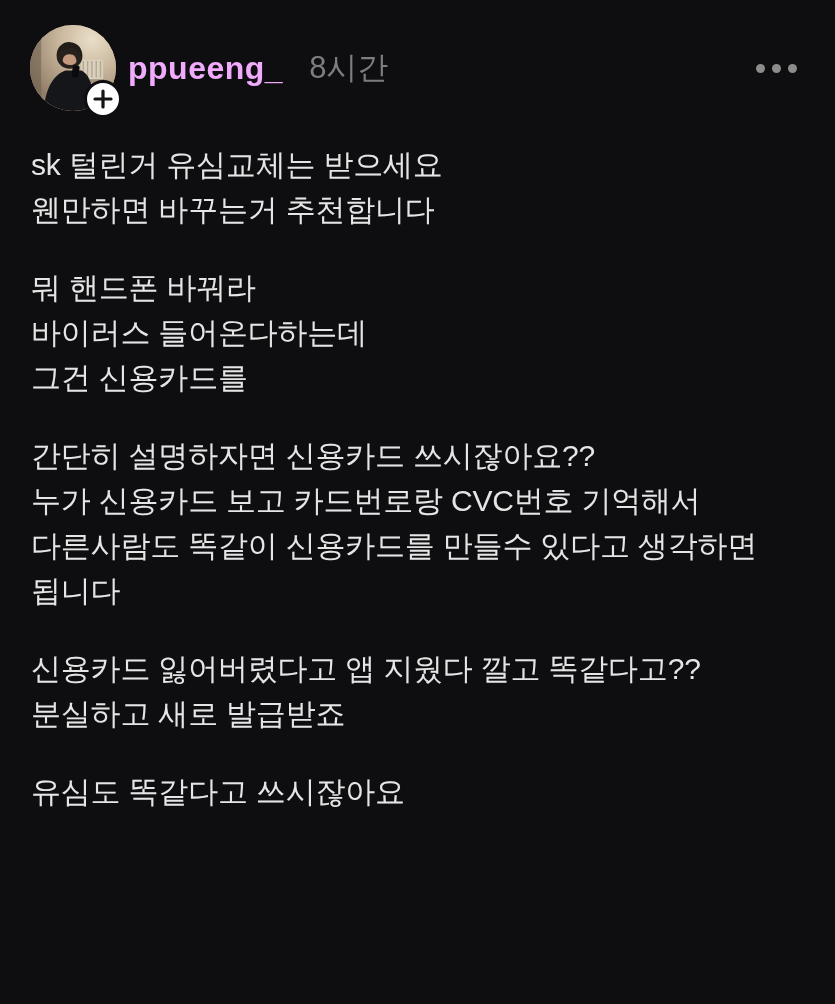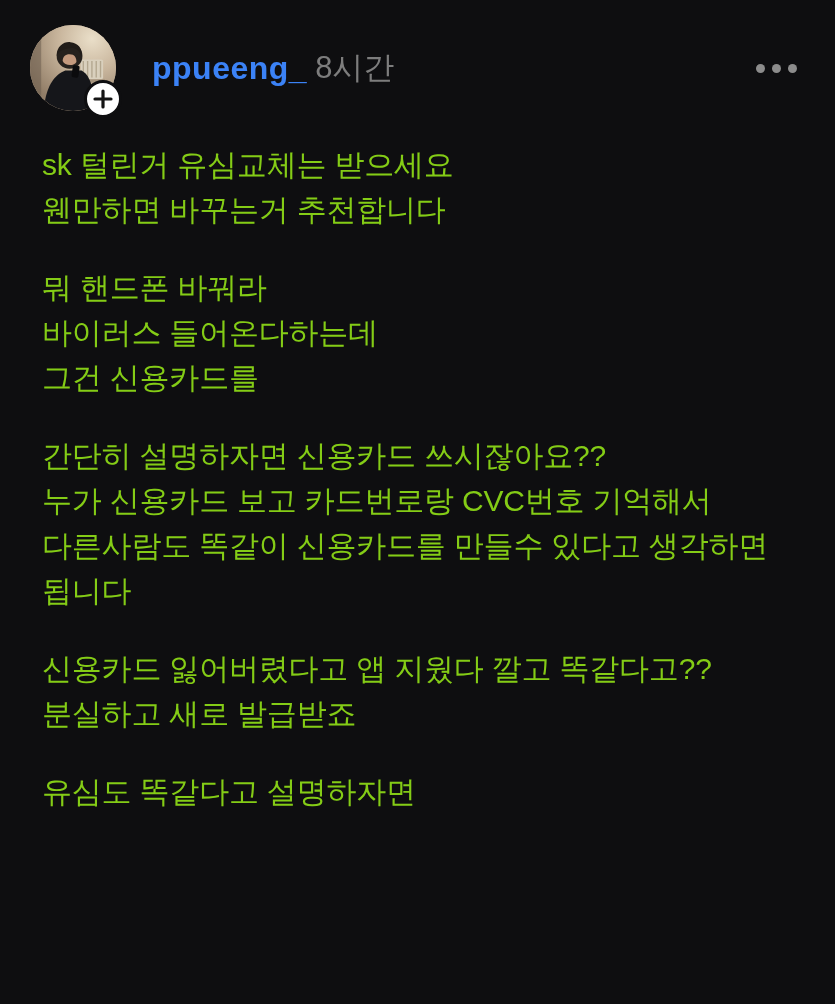--- a/index.html
+++ b/index.html
@@ -37,29 +37,29 @@
     width: 38px; height: 38px;
     border-radius: 50%;
     background: #ffffff;
     border: 3px solid #0e0e10;
     display: flex;
     align-items: center;
     justify-content: center;
     cursor: pointer;
   }
   .username {
-    margin-left: 36px;
+    margin-left: 12px;
     font-size: 32px;
     font-weight: 700;
-    color: #3b82f6;
+    color: #f0abfc;
     letter-spacing: 0.5px;
     cursor: pointer;
   }
   .timestamp {
-    margin-left: 8px;
+    margin-left: 26px;
     font-size: 31px;
     font-weight: 400;
     color: #7d7d7d;
   }
   .more-button {
     margin-left: auto;
     margin-right: 6px;
     display: flex;
     gap: 7px;
     align-items: center;
@@ -70,23 +70,23 @@
     width: 9px; height: 9px;
     border-radius: 50%;
     background: #8c8c8c;
   }
   .post-body {
     margin-top: 28px;
   }
   .post-body p {
     font-size: 30px;
     line-height: 45px;
-    color: #84cc16;
+    color: #e5e5e5;
     white-space: pre-line;
-    margin: 0 0 33px 12px;
+    margin: 0 0 33px 1px;
     font-weight: 400;
     letter-spacing: -0.2px;
   }
   .post-body p:last-child { margin-bottom: 0; }
 </style>
 </head>
 <body>
 
 <div class="post">
 
@@ -137,16 +137,16 @@
 웬만하면 바꾸는거 추천합니다</p>
     <p>뭐 핸드폰 바꿔라
 바이러스 들어온다하는데
 그건 신용카드를</p>
     <p>간단히 설명하자면 신용카드 쓰시잖아요??
 누가 신용카드 보고 카드번로랑 CVC번호 기억해서
 다른사람도 똑같이 신용카드를 만들수 있다고 생각하면
 됩니다</p>
     <p>신용카드 잃어버렸다고 앱 지웠다 깔고 똑같다고??
 분실하고 새로 발급받죠</p>
-    <p>유심도 똑같다고 설명하자면</p>
+    <p>유심도 똑같다고 쓰시잖아요</p>
   </main>
 
 </div>
 
 </body></html>

